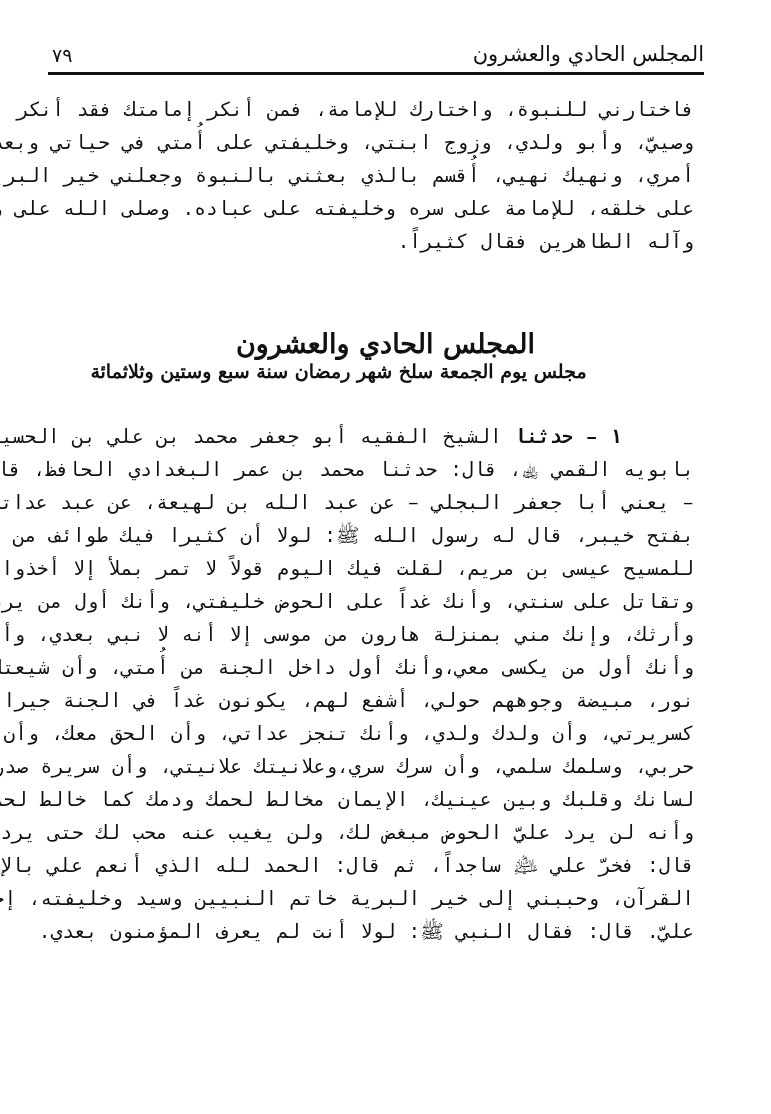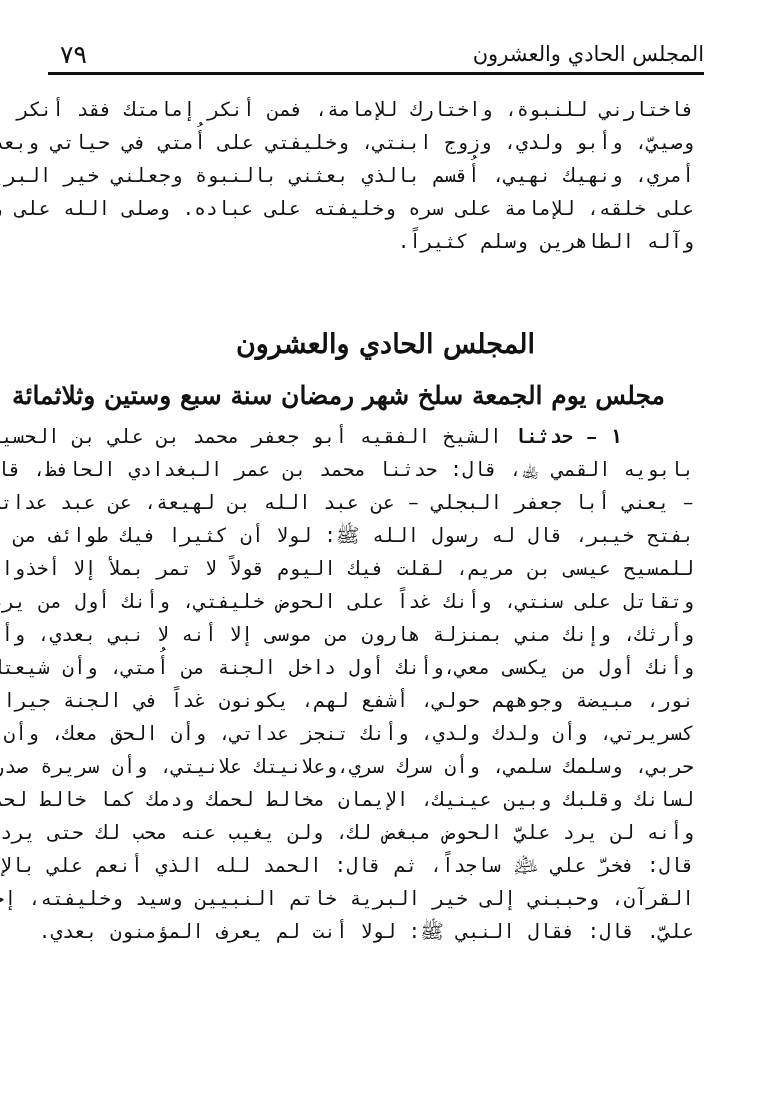--- a/index.html
+++ b/index.html
@@ -33,23 +33,23 @@
     .running-title {
       position: absolute;
       right: 0;
       top: 2px;
       font-size: 21px;
       line-height: 28px;
       white-space: nowrap;
     }
     .page-number {
       position: absolute;
-      left: 12px;
+      left: 4px;
       top: 4px;
-      font-size: 25px;
+      font-size: 19px;
       line-height: 26px;
     }
     .header-rule {
       position: absolute;
       left: 48px;
       top: 72px;
       width: 656px;
       height: 3px;
       background: #111111;
     }
@@ -74,24 +74,24 @@
       text-align: center;
       direction: rtl;
       font-size: 27px;
       line-height: 36px;
       font-weight: bold;
     }
     .chapter-subtitle {
       position: absolute;
       left: 0;
       width: 677px;
-      top: 381px;
+      top: 356px;
       text-align: center;
       direction: rtl;
-      font-size: 25px;
+      font-size: 19px;
       line-height: 30px;
       font-weight: bold;
     }
     .block-2 { top: 422px; }
     .line {
       display: block;
       text-align-last: justify;
       white-space: nowrap;
       overflow: visible;
     }
@@ -114,21 +114,21 @@
     <span class="running-title">المجلس الحادي والعشرون</span>
     <span class="page-number">٧٩</span>
   </div>
   <div class="header-rule"></div>
 
   <div class="body-block block-1">
     <span class="line">فاختارني للنبوة، واختارك للإمامة، فمن أنكر إمامتك فقد أنكر نبوتي. يا علي، أنت</span>
     <span class="line">وصييّ، وأبو ولدي، وزوج ابنتي، وخليفتي على أُمتي في حياتي وبعد مماتي، أمرك</span>
     <span class="line">أمري، ونهيك نهيي، أُقسم بالذي بعثني بالنبوة وجعلني خير البرية، إنك لحجة الله</span>
     <span class="line">على خلقه، للإمامة على سره وخليفته على عباده. وصلى الله على رسوله محمد</span>
-    <span class="line last">وآله الطاهرين وسلم كثيراً.</span>
+    <span class="line last">وآله الطاهرين فقال كثيراً.</span>
   </div>
 
   <div class="chapter-title">المجلس الحادي والعشرون</div>
   <div class="chapter-subtitle">مجلس يوم الجمعة سلخ شهر رمضان سنة سبع وستين وثلاثمائة</div>
 
   <div class="body-block block-2">
     <span class="line indent"><span class="hadith-number">١ – حدثنا</span><span> الشيخ الفقيه أبو جعفر محمد بن علي بن الحسين بن موسى بن</span></span>
     <span class="line">بابويه القمي ﵀، قال: حدثنا محمد بن عمر البغدادي الحافظ، قال: حدثنا عبد الله</span>
     <span class="line">– يعني أبا جعفر البجلي – عن عبد الله بن لهيعة، عن عبد عداتي – يعني ابن زياد–،</span>
     <span class="line">بفتح خيبر، قال له رسول الله ﷺ: لولا أن كثيرا فيك طوائف من أُمتي ما قالت النصارى</span>

